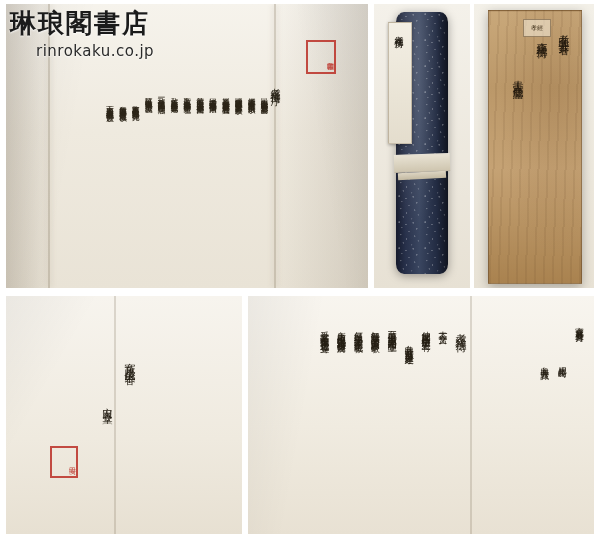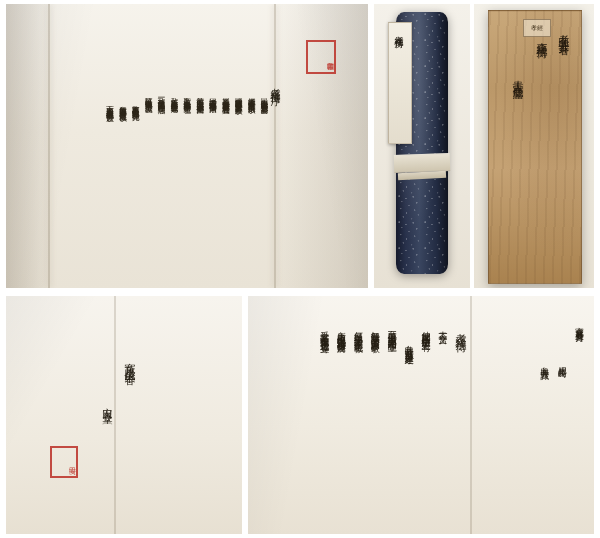--- a/index.html
+++ b/index.html
@@ -436,15 +436,17 @@
     </div>
 
     <div class="colophon">
       <div class="vcol">寛文戊辰發夏五月日</div>
       <div class="vcol lower">肥州長崎</div>
       <div class="vcol lower">向井去井識云</div>
     </div>
   </div>
 
   <div class="brand">
+    <div class="cn">琳琅閣書店</div>
+    <div class="url">rinrokaku.co.jp</div>
   </div>
 
 </div>
 
 </body></html>

